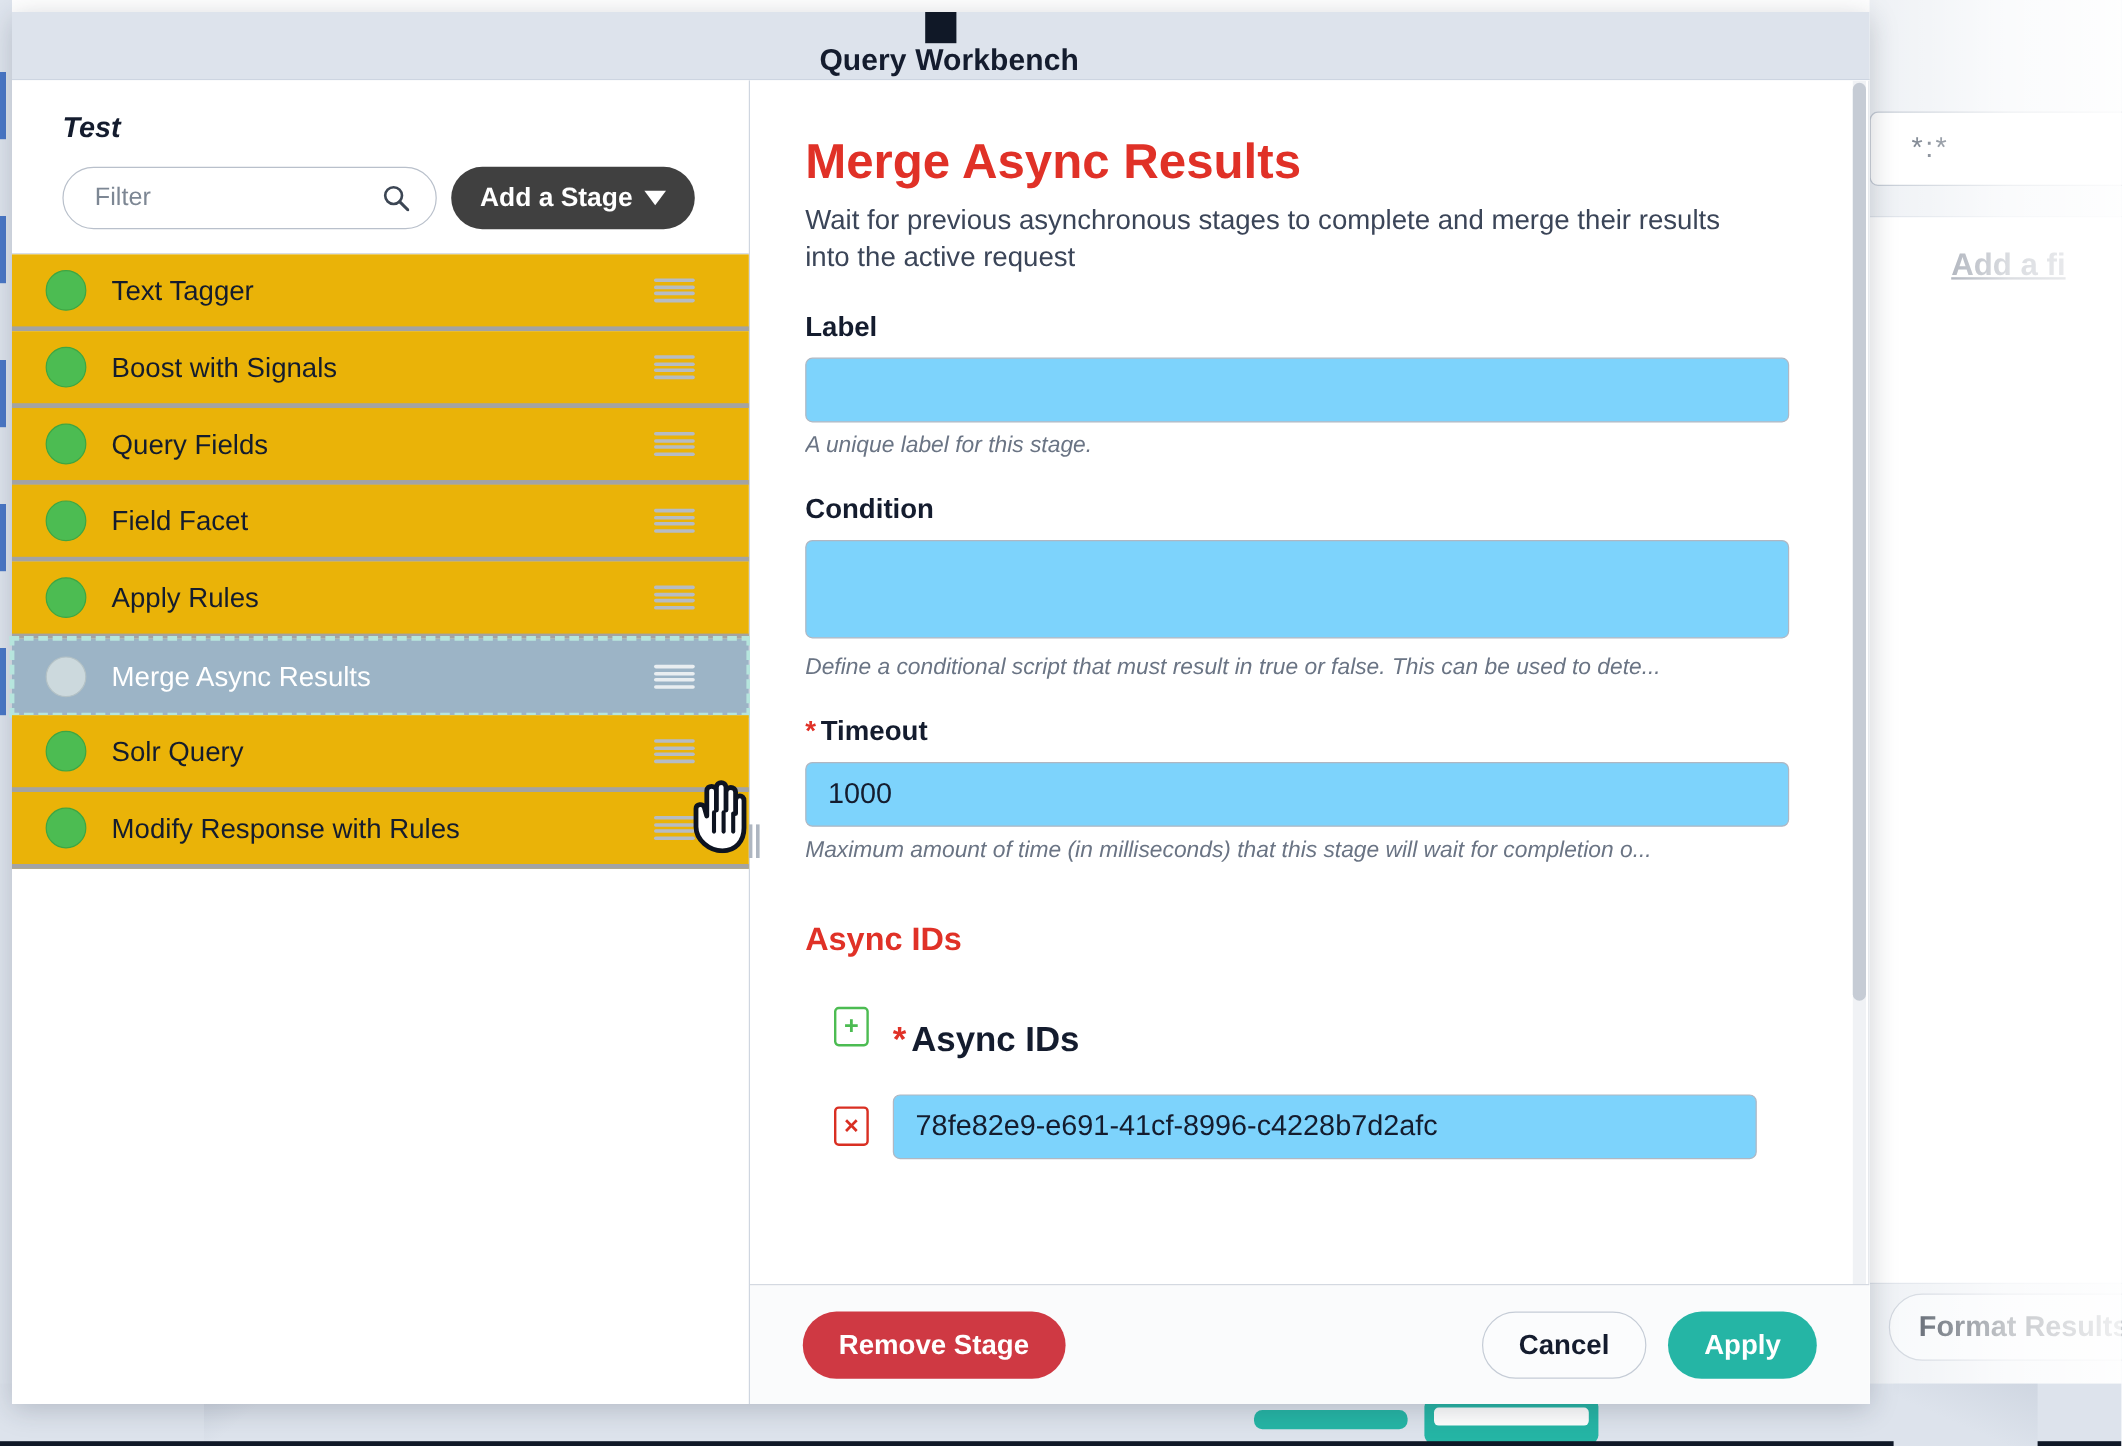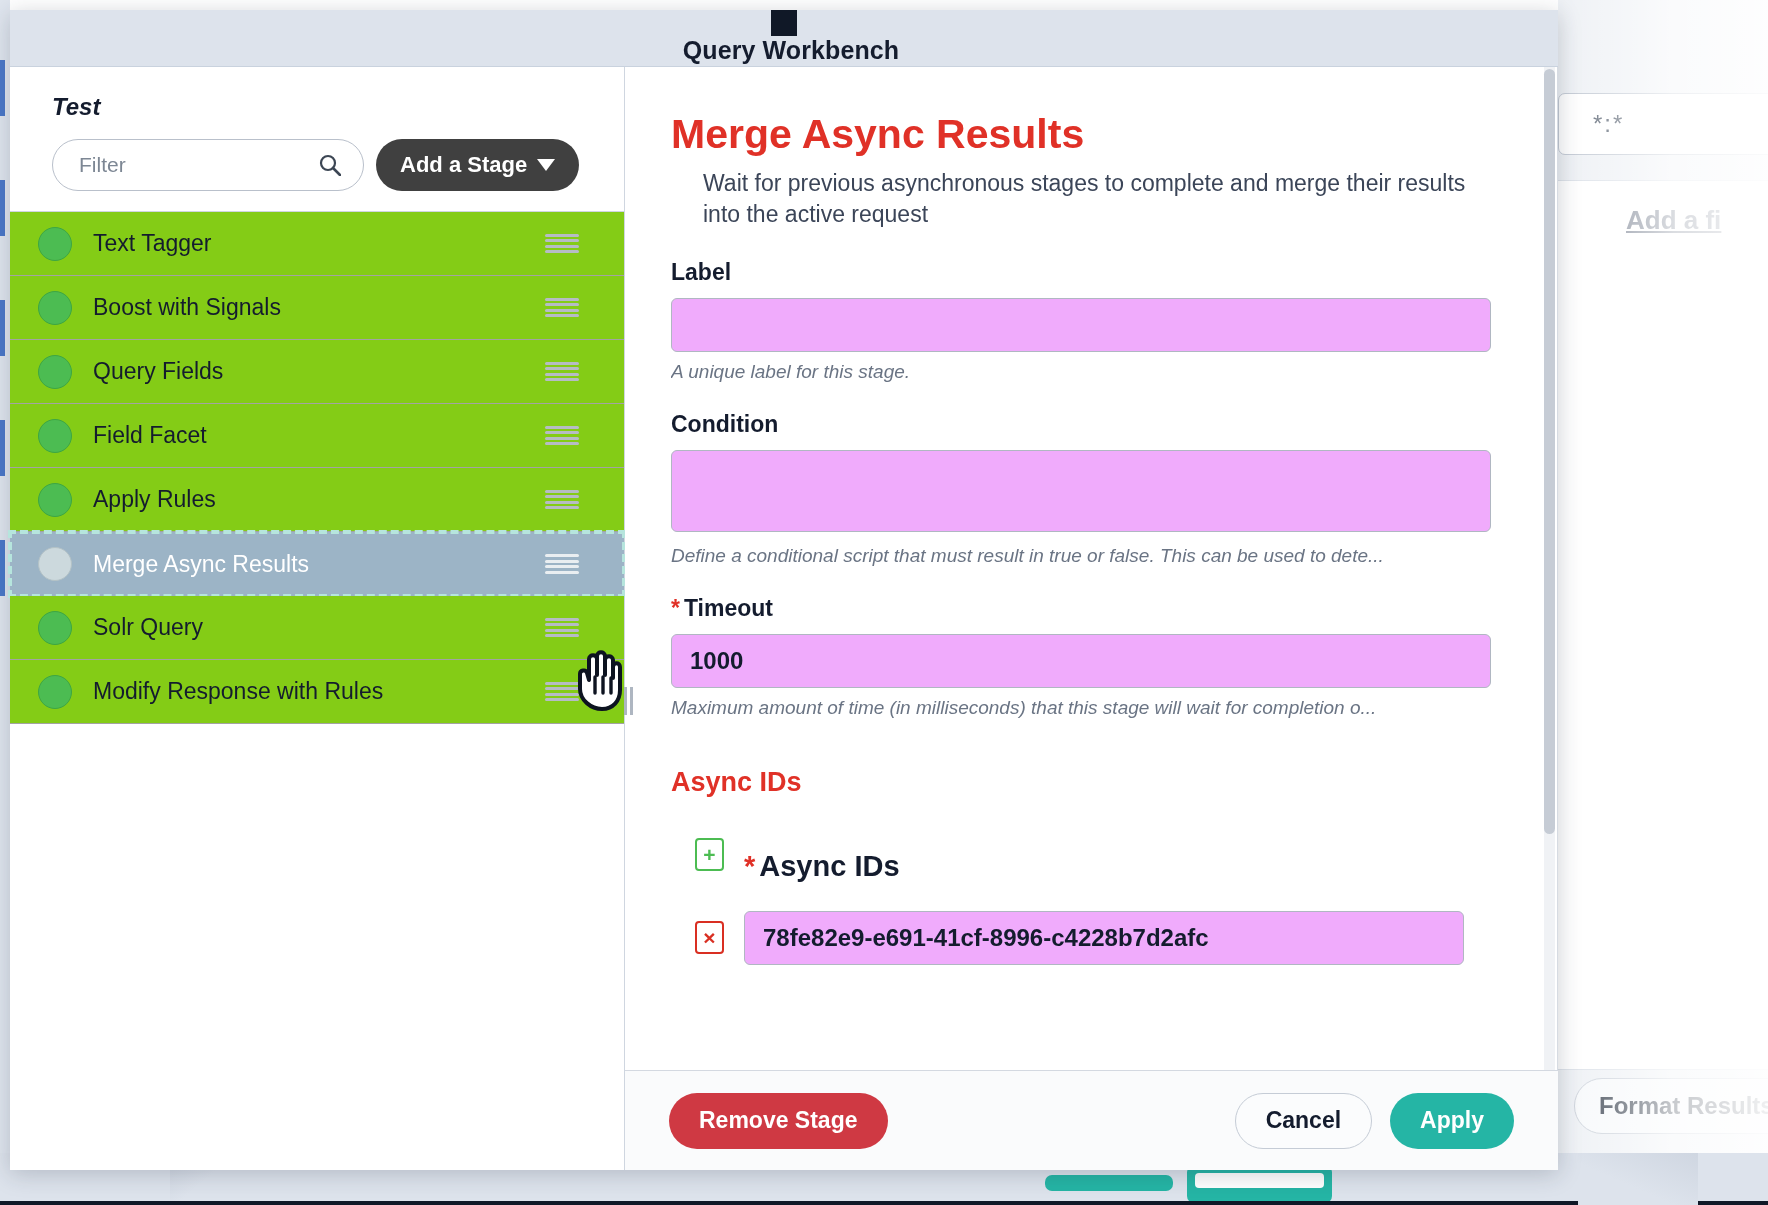--- a/index.html
+++ b/index.html
@@ -99,23 +99,23 @@
     border-right: 9px solid transparent;
     border-top: 12px solid #fff;
   }
 
   .stage-list { border-top: 1px solid #cfd6e0; }
 
   .stage-row {
     position: relative;
     height: 64px;
     display: flex; align-items: center;
-    border-bottom: 1px solid #a3a3a3;
+    border-bottom: 4px solid #a3a3a3;
     padding-left: 28px;
-    background: #84cc16;
+    background: #eab308;
     cursor: pointer;
   }
   .stage-dot {
     width: 34px; height: 34px; border-radius: 50%;
     background: #4cbc52; border: 1px solid #3da643;
     flex: 0 0 34px;
   }
   .stage-label {
     margin-left: 21px;
     font-size: 23px; color: #141c2e;
@@ -170,38 +170,36 @@
     overflow: hidden;
     border-right: 1px solid #d6dbe2;
   }
   .stage-title {
     font-size: 41px; font-weight: 700; color: #e03127;
     line-height: 1.05; margin-bottom: 12px;
   }
   .stage-desc {
     font-size: 23px; color: #3b4558; line-height: 1.36;
     max-width: 790px;
-    margin-left: 32px;
   }
 
   .field { margin-top: 28px; }
   .field-label {
     font-size: 23px; font-weight: 700; color: #141c2e;
     margin-bottom: 12px; display: block;
   }
   .req-star { color: #e03127; font-weight: 700; margin-right: 4px; }
 
   .text-input, .text-area {
     width: 820px;
     border: 1px solid #b0b7c2; border-radius: 6px;
-    background: #f0abfc;
+    background: #7dd3fc;
     font-family: inherit; font-size: 24px; color: #141c2e;
     padding: 12px 18px;
     outline: none;
-    font-weight: bold;
   }
   .text-input { height: 54px; }
   .text-area { height: 82px; resize: none; }
   .help-text {
     font-size: 19px; font-style: italic; color: #6a7484;
     margin-top: 9px;
     white-space: nowrap; overflow: hidden; text-overflow: ellipsis;
     width: 826px;
   }
 

